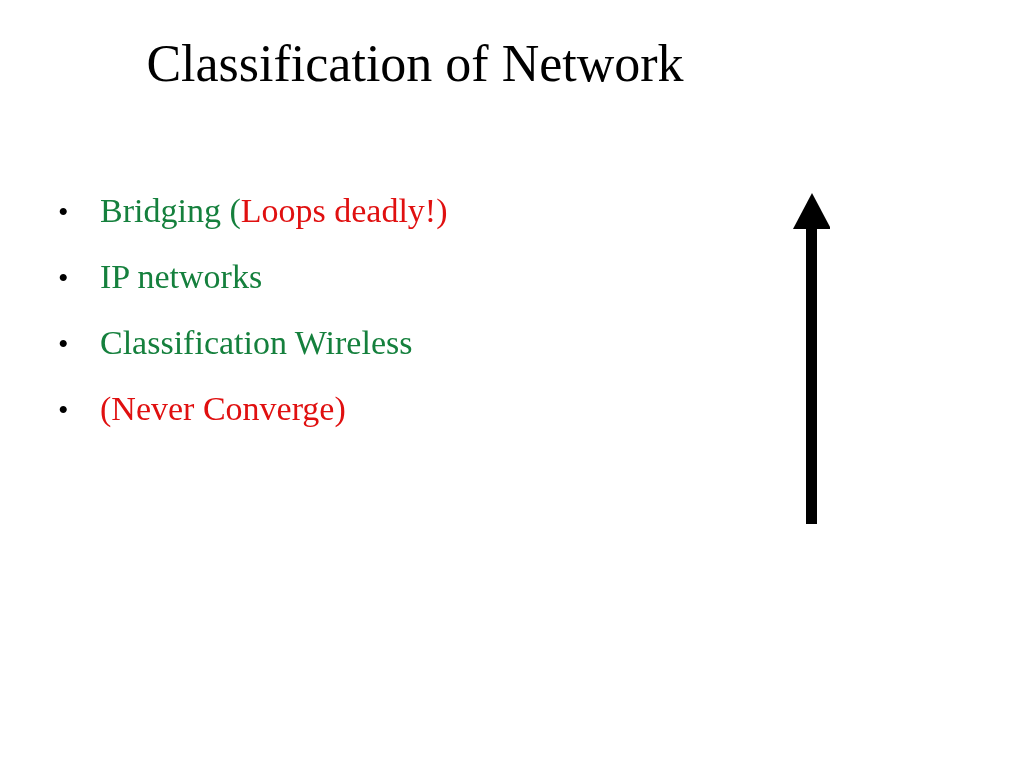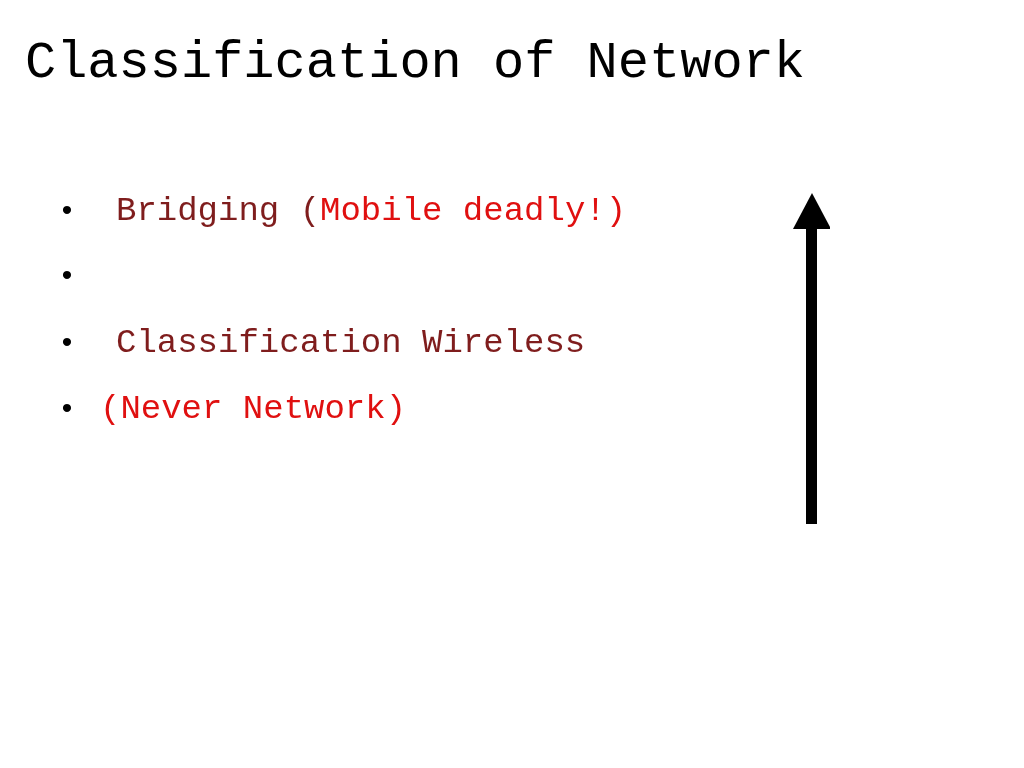--- a/index.html
+++ b/index.html
@@ -1,20 +1,20 @@
 <!DOCTYPE html>
 <html><head>
 <meta charset="utf-8">
 <style>
   html,body{margin:0;padding:0;background:#ffffff;}
   .slide{
     position:relative;
     width:830px;height:768px;
     background:#ffffff;
-    font-family:Liberation Mono, monospace;
+    font-family:Liberation Serif, serif;
     color:#000000;
     overflow:hidden;
   }
   .title{
     position:absolute;
     top:30px;left:0;width:100%;
     margin:0;
     text-align:center;
     font-size:52px;
     font-weight:normal;
@@ -32,21 +32,21 @@
     display:flex;
     align-items:baseline;
     height:66px;
     line-height:66px;
   }
   .bullet-dot{
     width:42px;
     font-size:30px;
     flex:0 0 42px;
   }
-  .seg-black{color:#7f1d1d;white-space:pre;margin-left:16px;}
+  .seg-black{color:#15803d;white-space:pre;}
   .seg-red{white-space:pre;}
   .arrow-shaft{
     position:absolute;
     left:806px;top:226px;
     width:11px;height:298px;
     background:#000000;
   }
   .arrow-head{
     position:absolute;
     left:793px;top:193px;
@@ -69,34 +69,35 @@
 <div class="slide">
 
   <h1 class="title">
     <span>Classification of Network</span><br>
   </h1>
 
   <ul class="bullets">
     <li class="bullet-row">
       <span class="bullet-dot">•</span>
       <span class="seg-black">Bridging (</span>
-      <span class="seg-red" style="color: rgb(224, 16, 16);">Mobile deadly!)</span>
+      <span class="seg-red" style="color: rgb(224, 16, 16);">Loops deadly!)</span>
     </li>
     <li class="bullet-row">
       <span class="bullet-dot">•</span>
+      <span class="seg-black">IP networks</span>
       <span class="seg-red" style="color: rgb(224, 16, 16);"></span>
     </li>
     <li class="bullet-row">
       <span class="bullet-dot">•</span>
       <span class="seg-black">Classification Wireless</span>
       <span class="seg-red" style="color: rgb(224, 16, 16);"></span>
     </li>
     <li class="bullet-row">
       <span class="bullet-dot">•</span>
-      <span class="seg-red" style="color: rgb(224, 16, 16);">(Never Network)</span>
+      <span class="seg-red" style="color: rgb(224, 16, 16);">(Never Converge)</span>
     </li>
   </ul>
 
   <div class="arrow-shaft"></div>
   <div class="arrow-head"></div>
 
 
 </div>
 
 </body></html>

